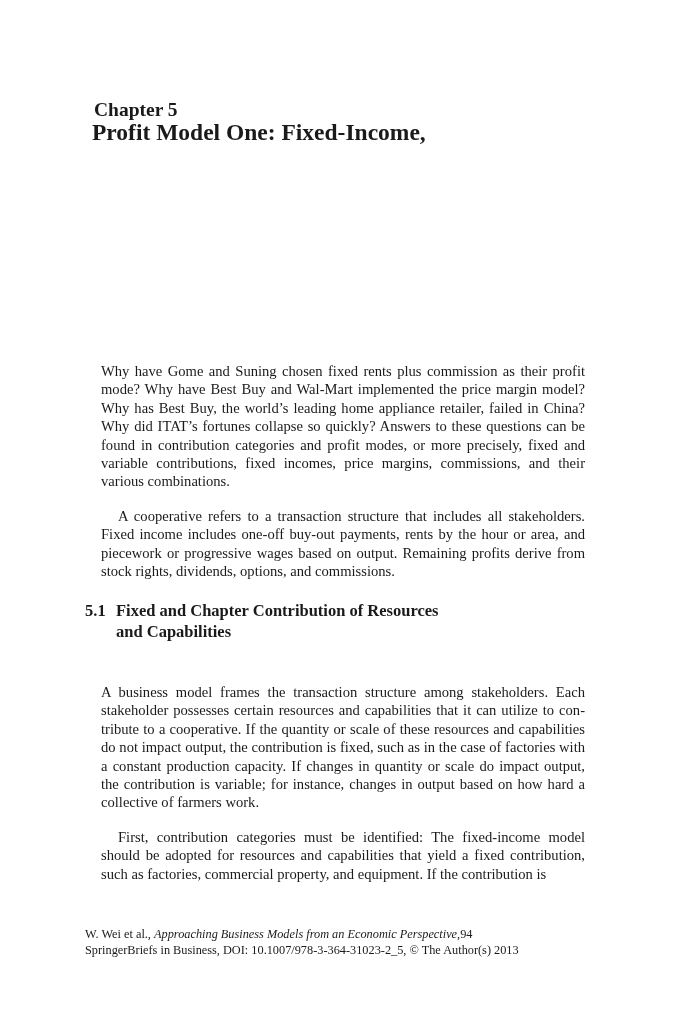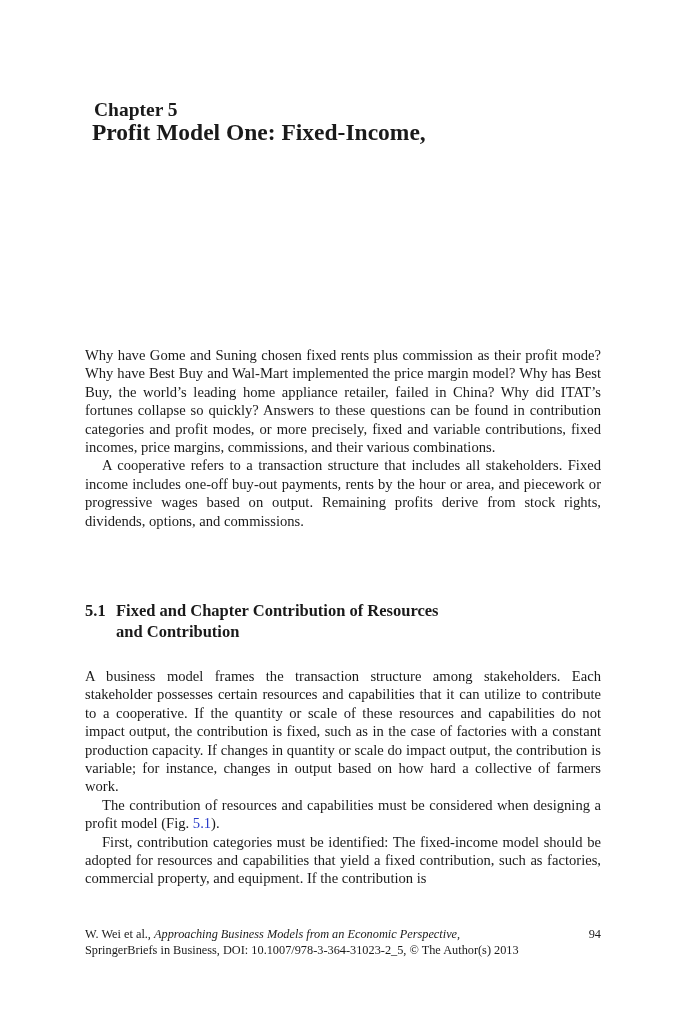--- a/index.html
+++ b/index.html
@@ -37,21 +37,21 @@
     width: 520px;
     font-weight: bold;
     font-size: 23.5px;
     line-height: 26px;
     margin: 7px;
   }
   .para {
     font-size: 14.6px;
     line-height: 18.4px;
     text-align: justify;
-    margin: 0;
+    margin: 16px;
     hyphens: manual;
   }
   .para.indent {
     text-indent: 17px;
   }
   .intro {
     position: absolute;
     top: 346px;
     left: 0;
     width: 516px;
@@ -85,21 +85,20 @@
   .footer {
     position: absolute;
     top: 926px;
     left: 0;
     width: 516px;
     font-size: 12.3px;
     line-height: 16px;
   }
   .footer .row {
     display: flex;
-    justify-content: space-between;
   }
   .footer em {
     font-style: italic;
   }
 </style>
 </head>
 <body>
 
 <div class="page">
 
@@ -111,27 +110,26 @@
 
   <div class="intro">
     <p class="para">Why have Gome and Suning chosen fixed rents plus commission as their profit mode? Why have Best Buy and Wal-Mart implemented the price margin model? Why has Best Buy, the world’s leading home appliance retailer, failed in China? Why did ITAT’s fortunes collapse so quickly? Answers to these questions can be found in contribution categories and profit modes, or more precisely, fixed and variable contributions, fixed incomes, price margins, commissions, and their various combinations.</p>
     <p class="para indent">A cooperative refers to a transaction structure that includes all stakeholders. Fixed income includes one-off buy-out payments, rents by the hour or area, and piecework or progressive wages based on output. Remaining profits derive from stock rights, dividends, options, and commissions.</p>
   </div>
 
   <h3 class="section-heading">
     <span class="num">5.1</span>
     <span>
       <span>Fixed and Chapter Contribution of Resources</span><br>
-      <span>and Contribution</span>
+      <span>and Capabilities</span>
     </span>
   </h3>
 
   <div class="section-body">
     <p class="para">A business model frames the transaction structure among stakeholders. Each stakeholder possesses certain resources and capabilities that it can utilize to con­tribute to a cooperative. If the quantity or scale of these resources and capabilities do not impact output, the contribution is fixed, such as in the case of factories with a constant production capacity. If changes in quantity or scale do impact output, the contribution is variable; for instance, changes in output based on how hard a collective of farmers work.</p>
-    <p class="para indent"><span>The contribution of resources and capabilities must be considered when designing a profit model (Fig.&nbsp;</span><a class="link">5.1</a><span>).</span></p>
     <p class="para indent">First, contribution categories must be identified: The fixed-income model should be adopted for resources and capabilities that yield a fixed contribution, such as factories, commercial property, and equipment. If the contribution is</p>
   </div>
 
   <div class="footer">
     <div class="row">
       <span><span>W. Wei et al., </span><em>Approaching Business Models from an Economic Perspective</em><span>,</span></span>
       <span>94</span>
     </div>
     <div>SpringerBriefs in Business, DOI: 10.1007/978-3-364-31023-2_5, © The Author(s) 2013</div>
   </div>

